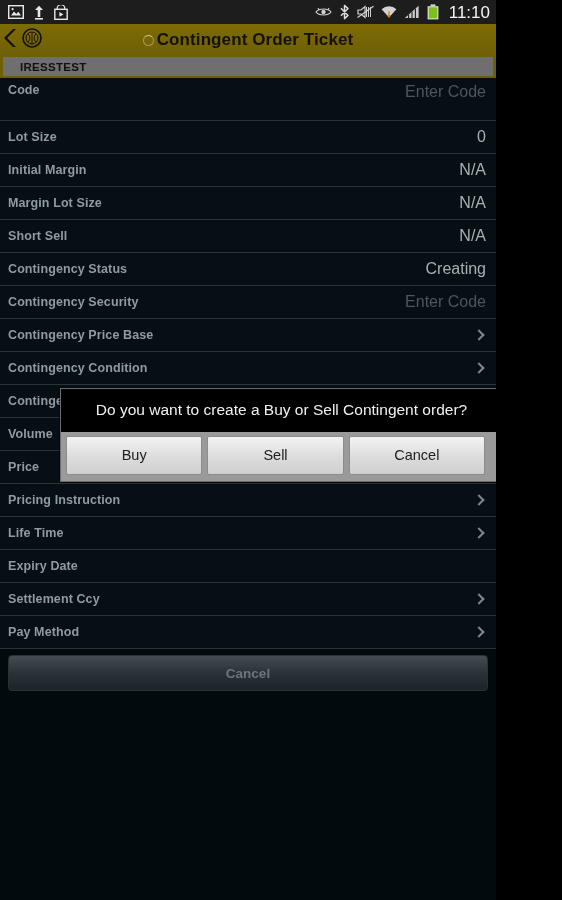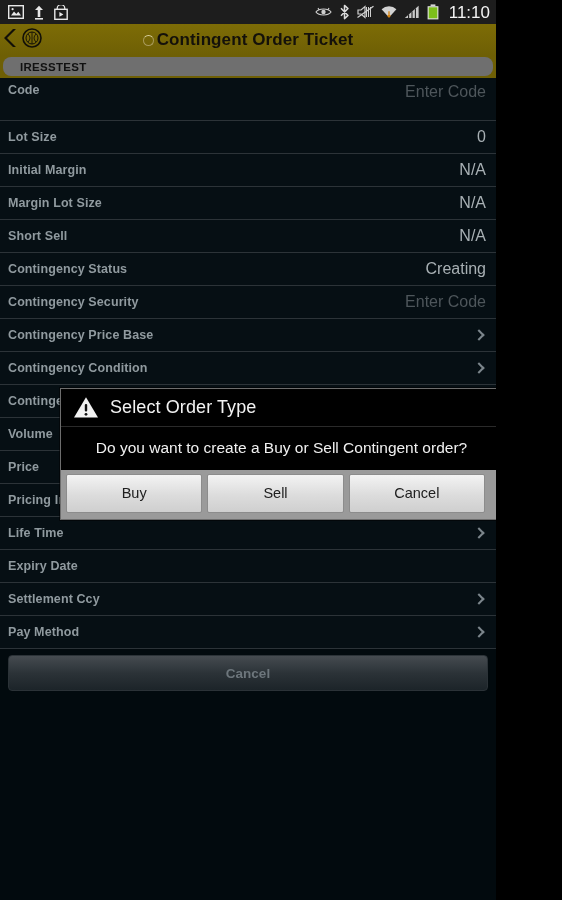--- a/index.html
+++ b/index.html
@@ -97,21 +97,21 @@
   
   #tabbar {
     height: 22px;
     background: #6e5f05;
     padding: 1px 3px 3px 3px;
     box-sizing: border-box;
   }
   #acct-tab {
     height: 19px;
     background: #6f6f6f;
-    border-radius: 8px;
+    border-radius: 0;
     display: flex;
     align-items: center;
     padding-left: 17px;
     box-sizing: border-box;
   }
   #acct-tab span {
     color: #111;
     font-size: 11.5px;
     font-weight: bold;
     letter-spacing: 0.3px;
@@ -422,30 +422,20 @@
       </div>
     </div>
 
   <div id="cancel-wrap">
     <div id="cancel-btn">
       <span>Cancel</span>
     </div>
   </div>
 
   <div id="dialog">
-    <div id="dlg-title">
-      <span>
-        <svg class="warn-tri" width="26" height="23" viewBox="0 0 26 23">
-          <path d="M13 1.2 L25 21.5 L1 21.5 Z" fill="#f2f2f2"></path>
-          <rect x="11.8" y="8" width="2.4" height="7.6" rx="1.1" fill="#121212"></rect>
-          <circle cx="13" cy="18.3" r="1.4" fill="#121212"></circle>
-        </svg>
-      </span>
-      <span class="t">Select Order Type</span>
-    </div>
     <div id="dlg-body">
       <span class="msg">Do you want to create a Buy or Sell Contingent order?</span>
     </div>
     <div id="dlg-buttons">
         <div class="dlg-btn">
           <span>Buy</span>
         </div>
         <div class="dlg-btn">
           <span>Sell</span>
         </div>

